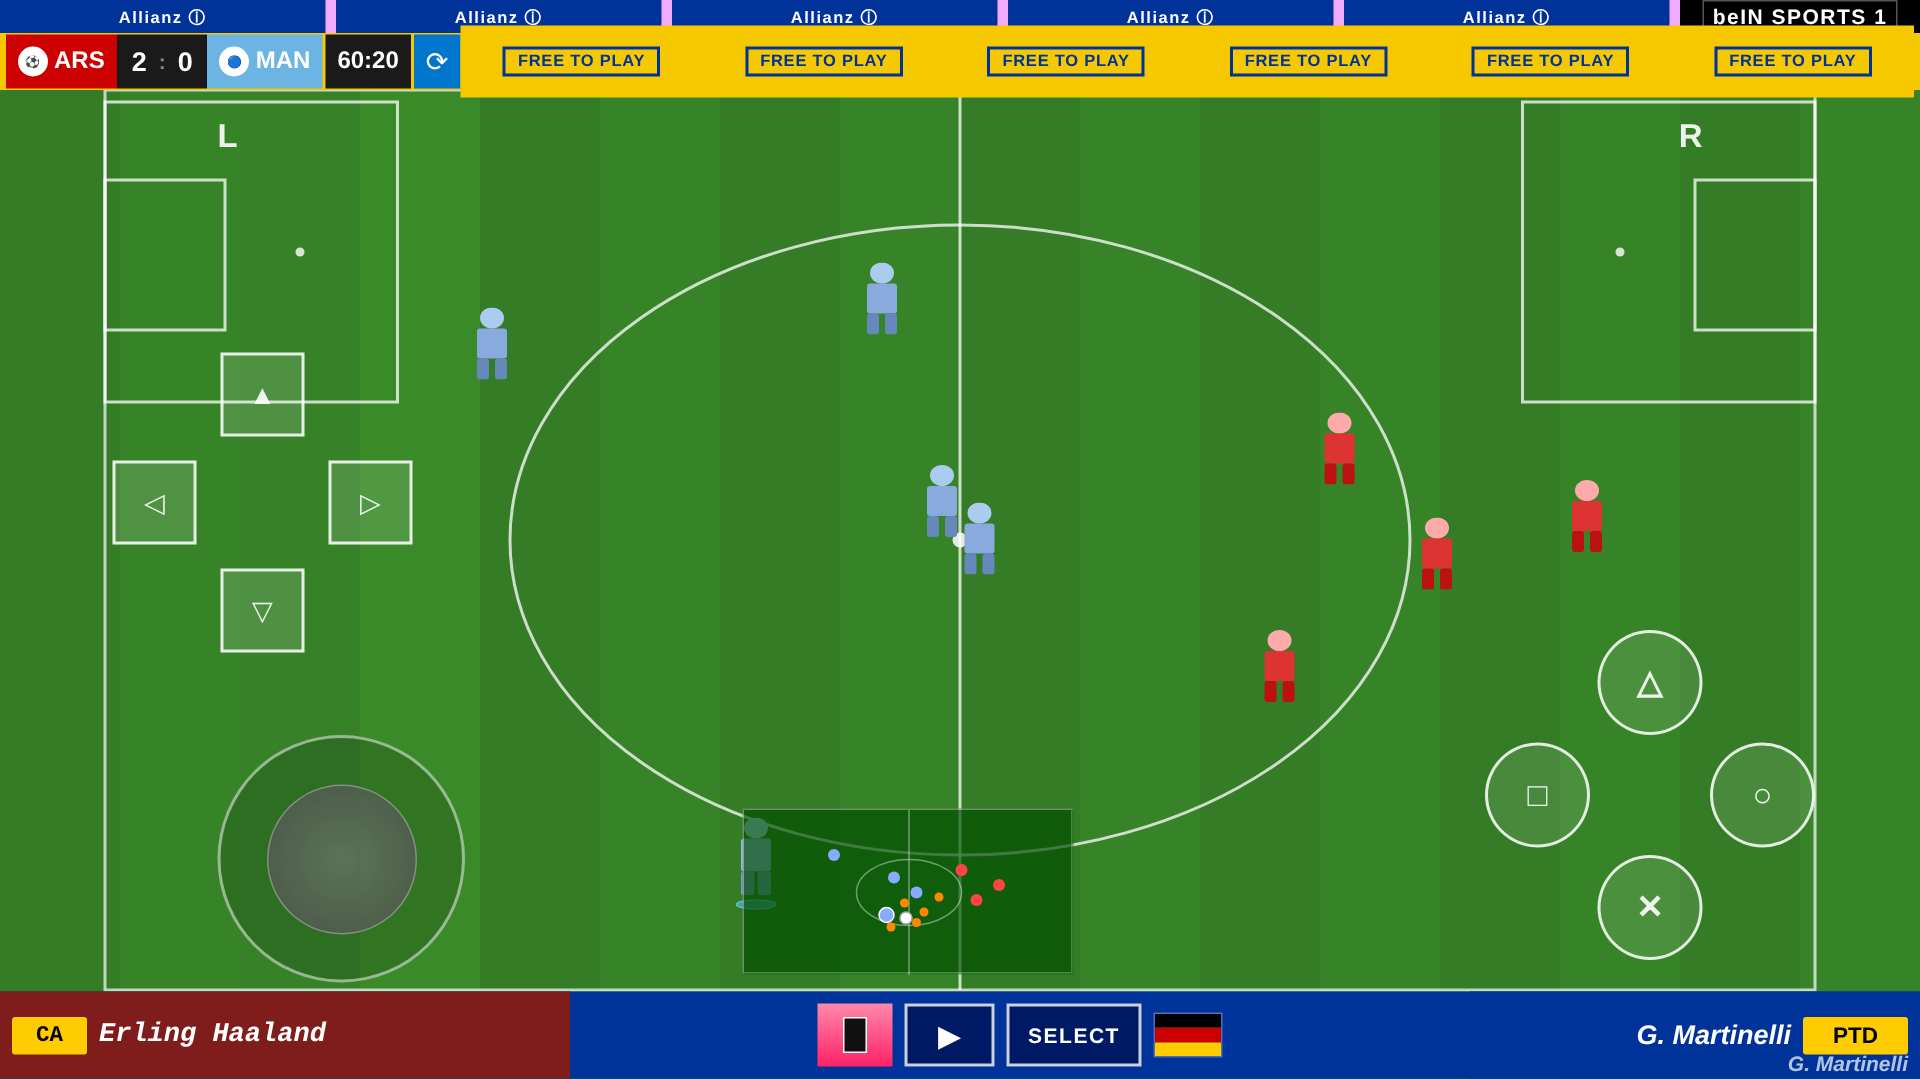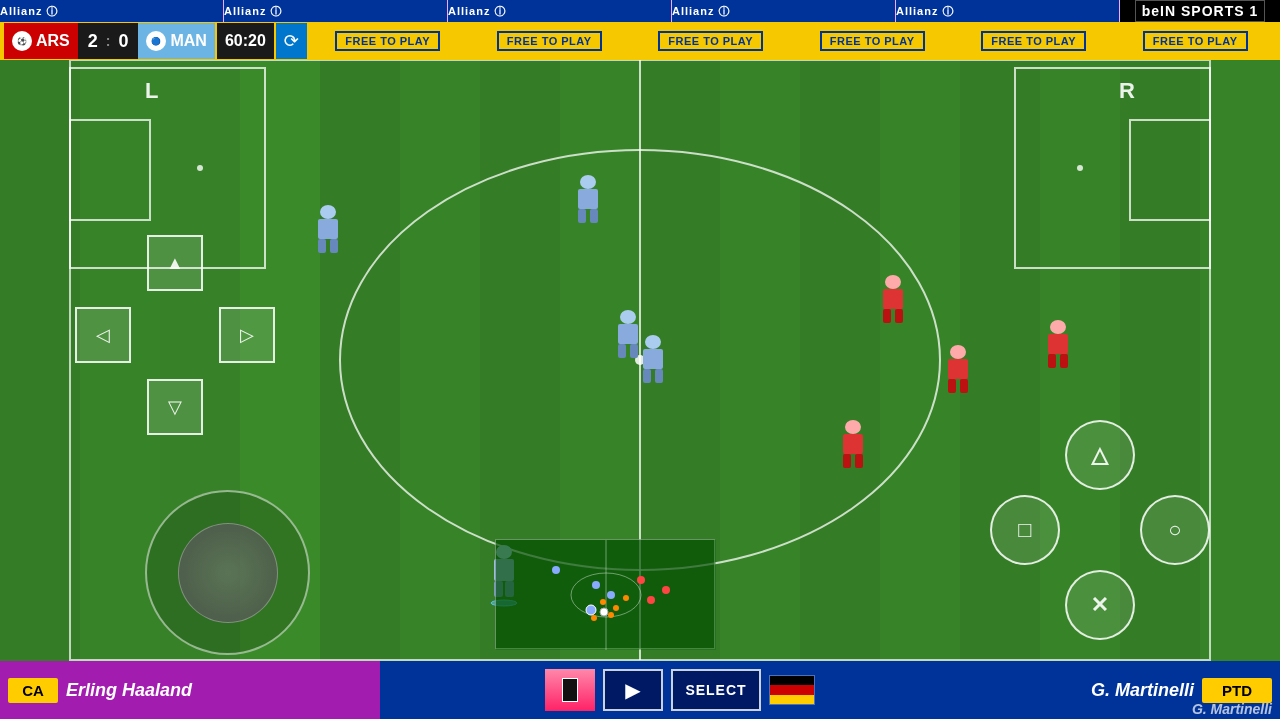--- a/index.html
+++ b/index.html
@@ -29,23 +29,24 @@
       height: 22px;
       background: #003399;
       display: flex;
       align-items: center;
       z-index: 10;
     }
 
     .allianz-segment {
       display: flex;
       align-items: center;
+      justify-content: center;
       flex: 1;
       height: 100%;
-      border-right: 1px solid #f0abfc;
+      border-right: 7px solid #f0abfc;
       font-size: 11px;
       font-weight: bold;
       color: #fff;
       letter-spacing: 1px;
     }
 
     
     #score-bar {
       position: absolute;
       top: 22px; left: 0; right: 0;
@@ -135,21 +136,21 @@
       height: 36px;
       display: flex;
       align-items: center;
       font-size: 18px;
       margin-left: 2px;
     }
 
     .free-to-play-bar {
       flex: 1;
       background: #f5c800;
-      height: 36px;
+      height: 48px;
       display: flex;
       align-items: center;
       justify-content: space-around;
     }
 
     .ftp-item {
       color: #003399;
       font-weight: bold;
       font-size: 11px;
       border: 2px solid #003399;
@@ -287,25 +288,26 @@
       height: 58px;
       background: #003399;
       display: flex;
       align-items: center;
       z-index: 20;
     }
 
     .hud-player-left {
       display: flex;
       align-items: center;
-      background: #a21caf;
+      background: #7f1d1d;
       height: 100%;
       padding: 0 8px;
       gap: 8px;
       flex: 0 0 380px;
+      font-family: Liberation Mono, monospace;
     }
 
     .hud-ca-badge {
       background: #ffcc00;
       color: #000;
       font-weight: bold;
       font-size: 15px;
       padding: 4px 8px;
       border-radius: 2px;
       min-width: 50px;

